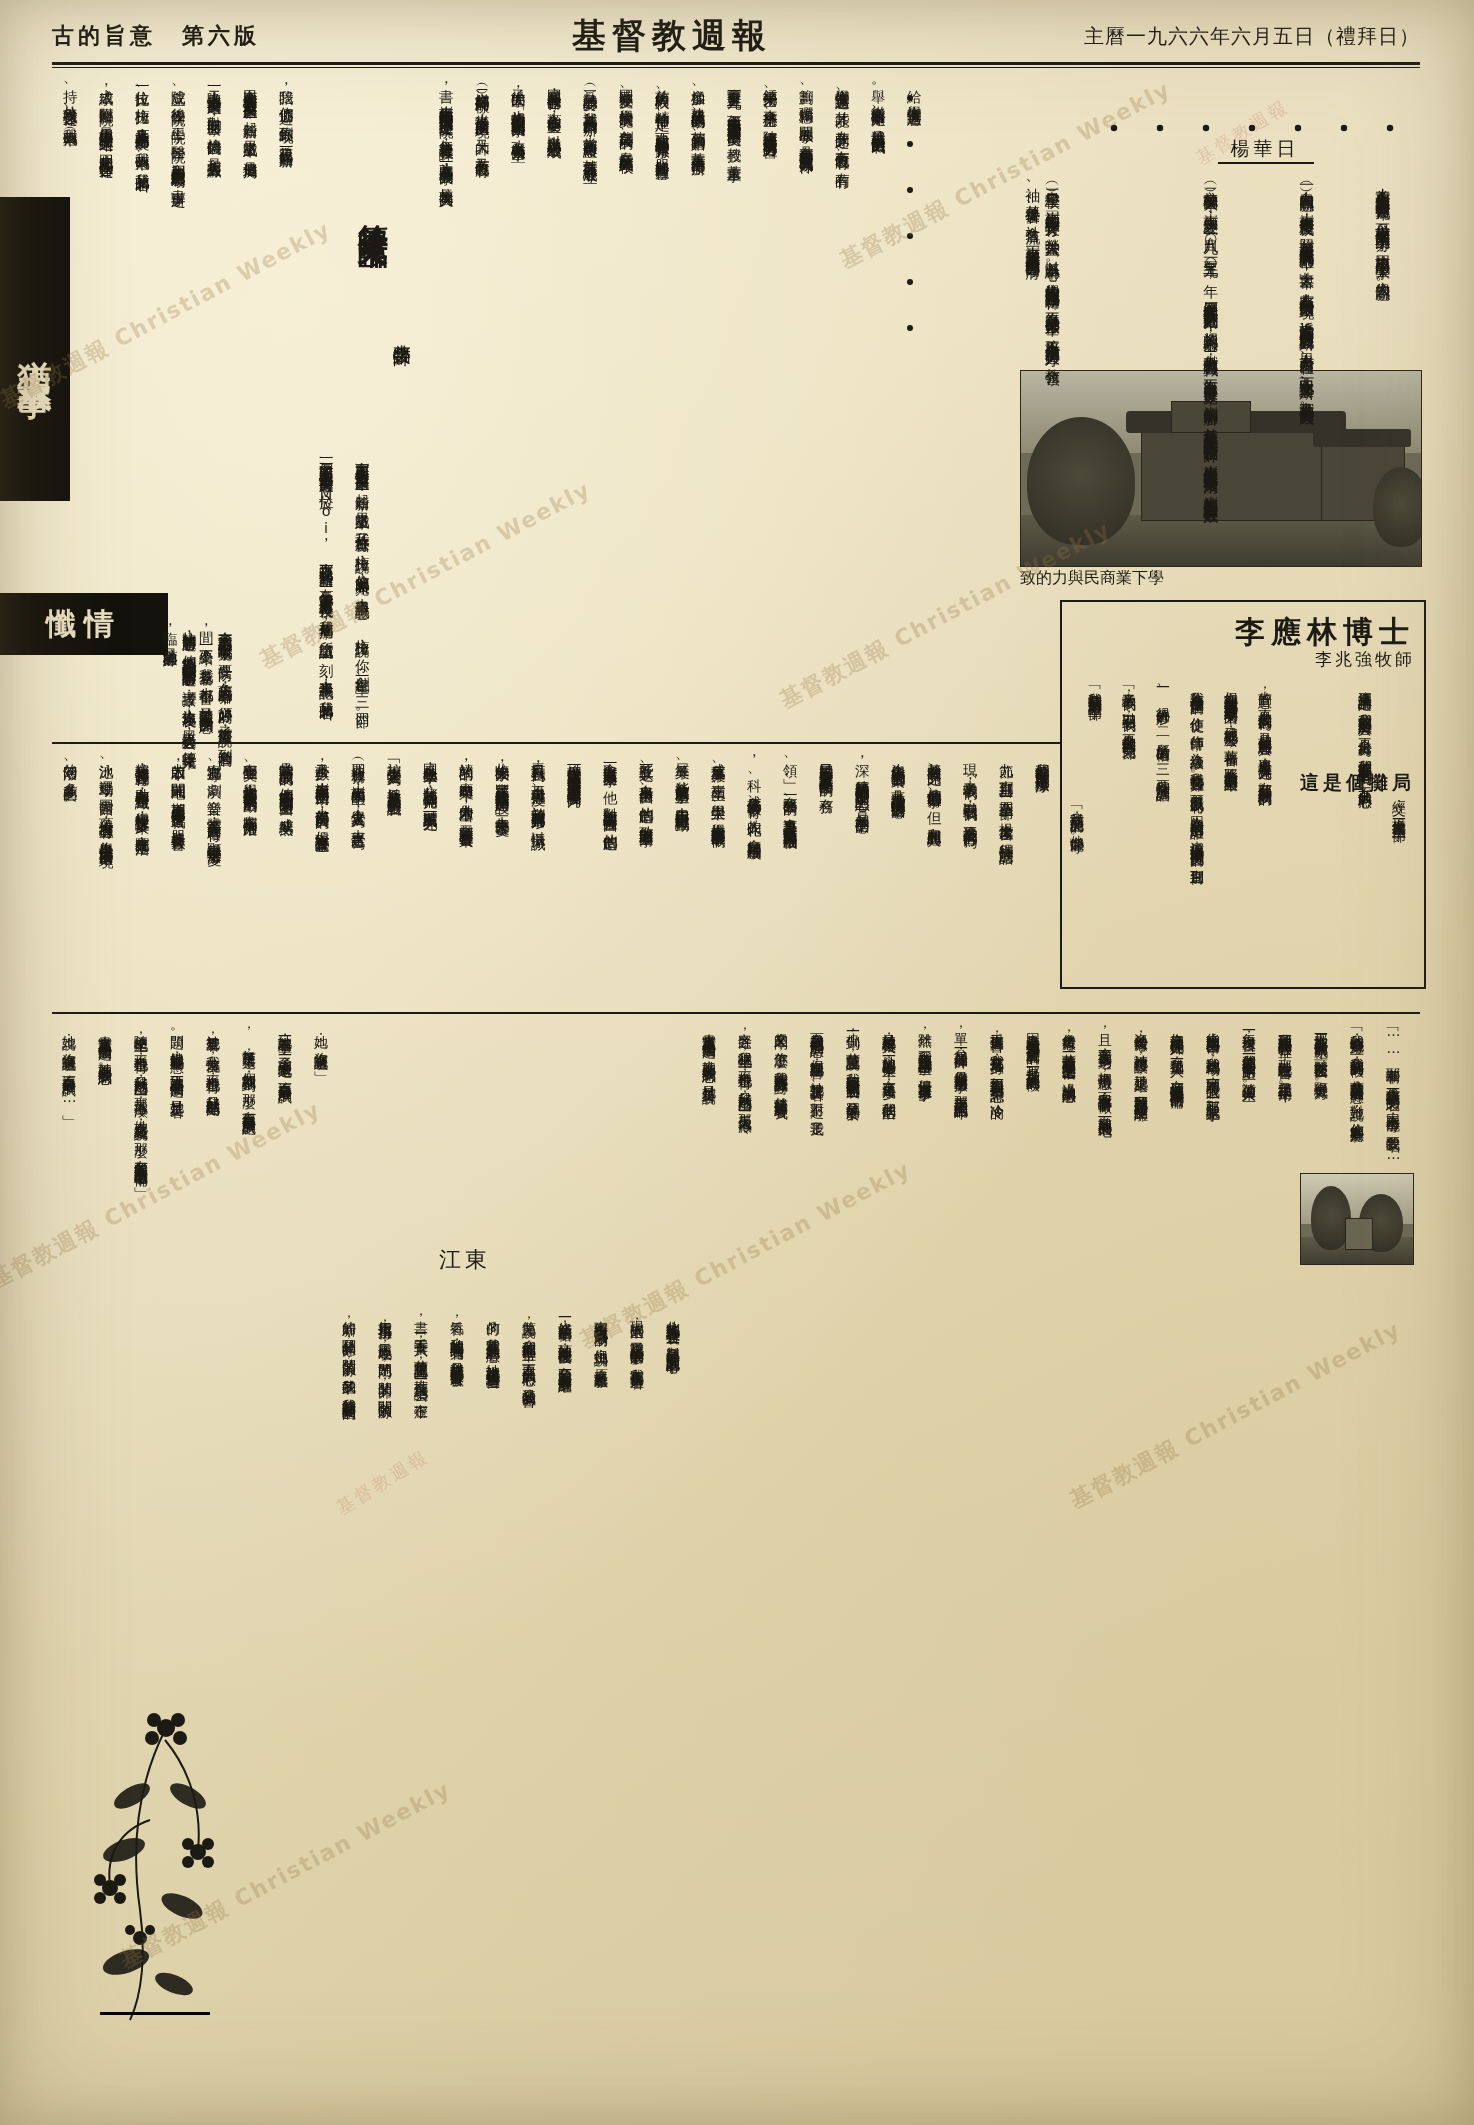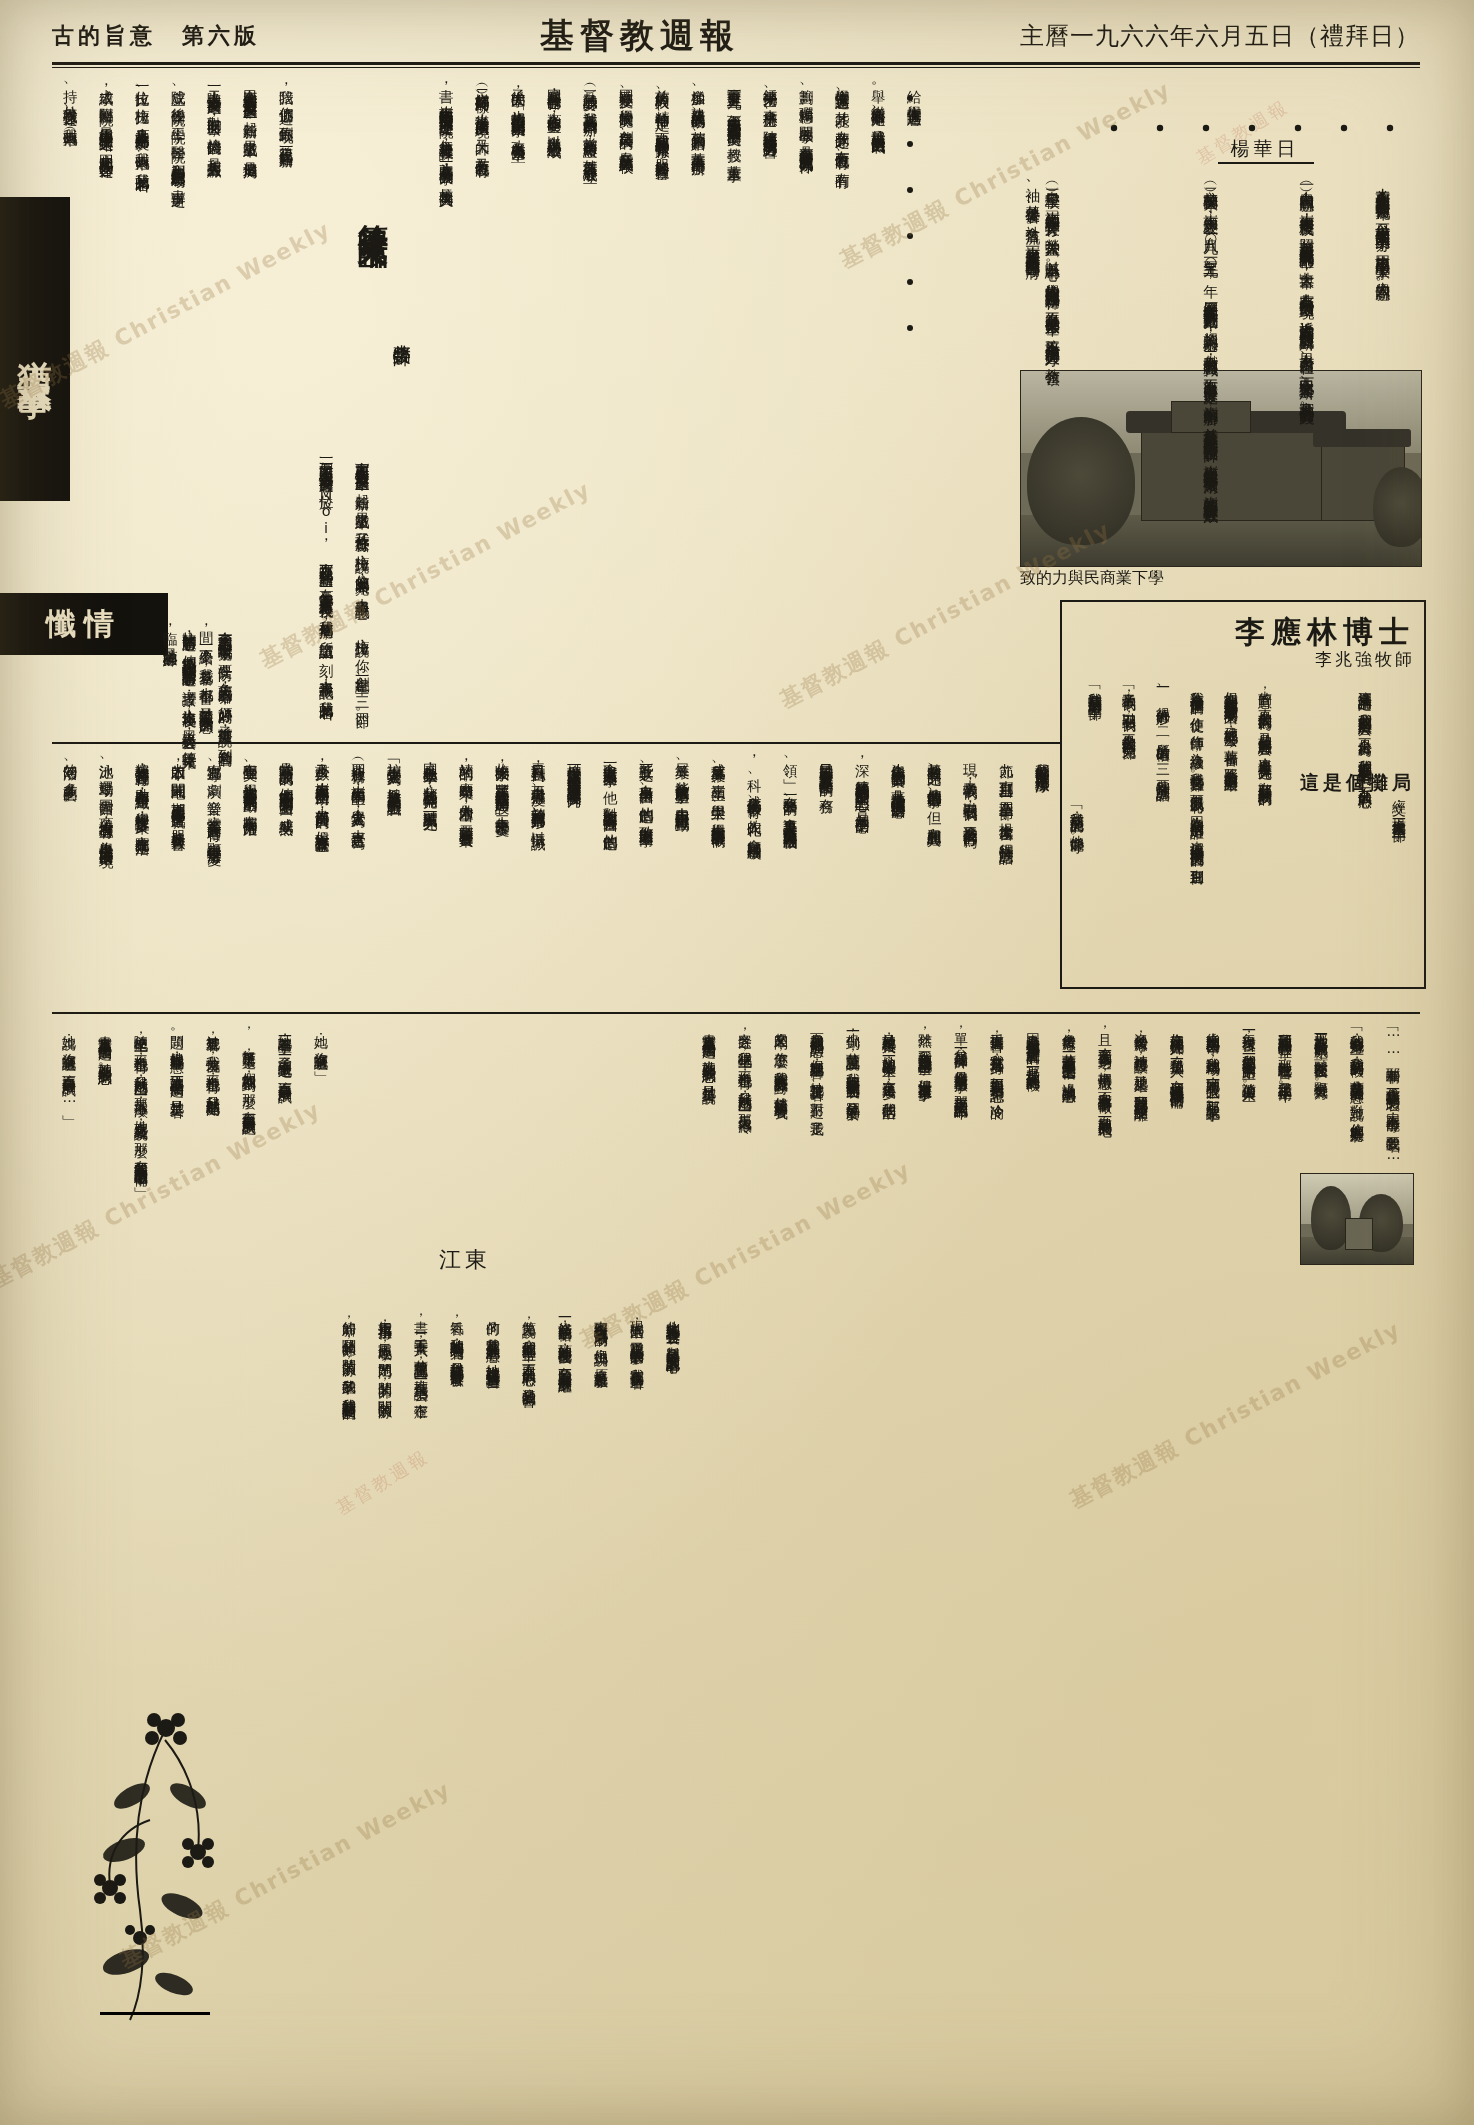--- a/index.html
+++ b/index.html
@@ -27,21 +27,21 @@
   }
   .sheet{position:absolute;left:0;top:0;width:1474px;height:2125px;}
 
   
   .masthead{
     position:absolute;left:52px;top:12px;width:1368px;height:48px;
     display:flex;align-items:center;justify-content:space-between;
   }
   .mh-left{font-size:22px;letter-spacing:4px;font-weight:bold;}
   .mh-title{font-size:34px;font-weight:bold;letter-spacing:6px;}
-  .mh-right{font-size:24px;letter-spacing:1px;}
+  .mh-right{font-size:20px;letter-spacing:1px;}
   .rule-top{position:absolute;left:52px;top:62px;width:1368px;height:3px;background:#1c1a14;}
   .rule-top2{position:absolute;left:52px;top:67px;width:1368px;height:1px;background:#1c1a14;}
 
   
   .v{
     writing-mode:vertical-rl;
     text-orientation:upright;
     line-height:1.32;
     letter-spacing:1px;
     font-family:"DejaVu Sans","Liberation Sans",sans-serif;

